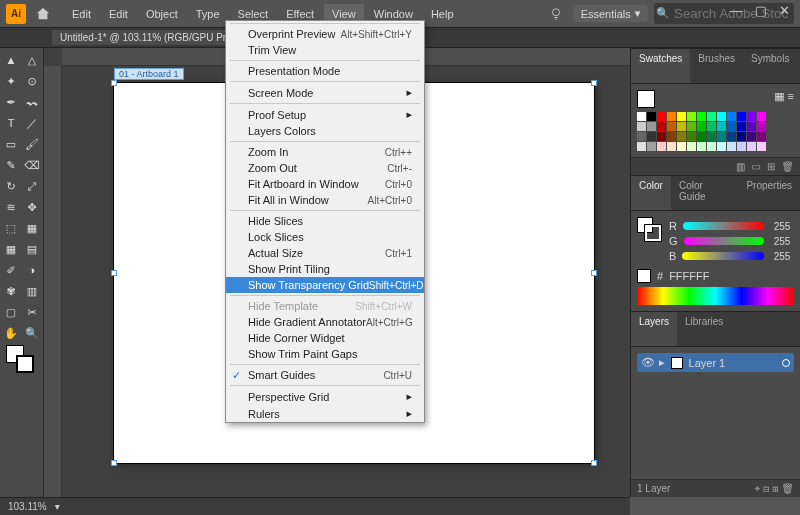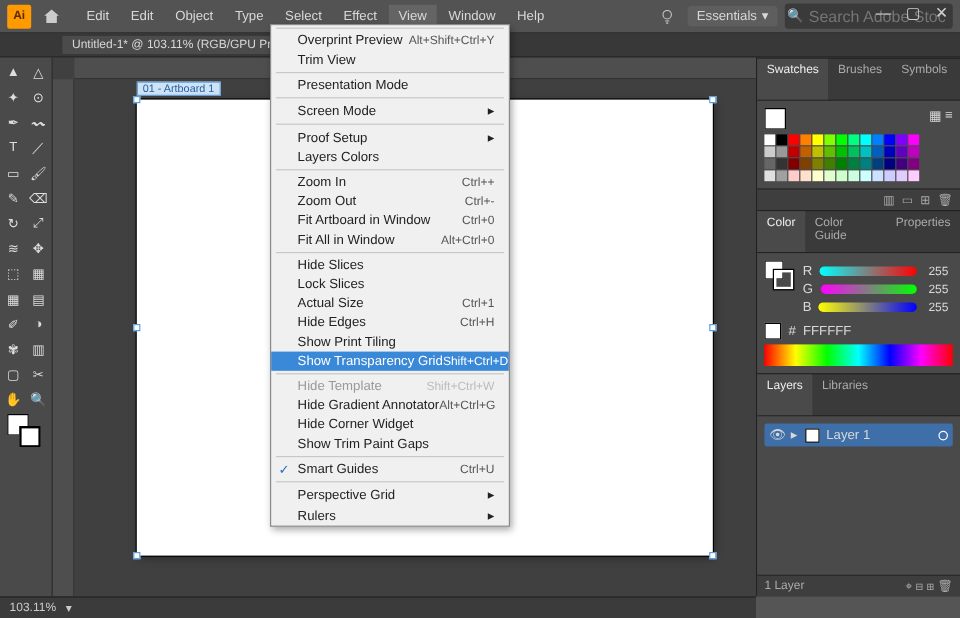--- a/index.html
+++ b/index.html
@@ -355,24 +355,20 @@
       <span>Hide Slices</span>
     </div>
     <div class="mi">
       <span>Lock Slices</span>
     </div>
     <div class="mi">
       <span>Actual Size</span>
       <span class="shc">Ctrl+1</span>
     </div>
     <div class="mi">
-      <span>Hide Edges</span>
-      <span class="shc">Ctrl+H</span>
-    </div>
-    <div class="mi">
       <span>Show Print Tiling</span>
     </div>
     <div class="mi hl">
       <span>Show Transparency Grid</span>
       <span class="shc">Shift+Ctrl+D</span>
     </div>
     <div class="sep"></div>
     <div class="mi disabled">
       <span>Hide Template</span>
       <span class="shc">Shift+Ctrl+W</span>

